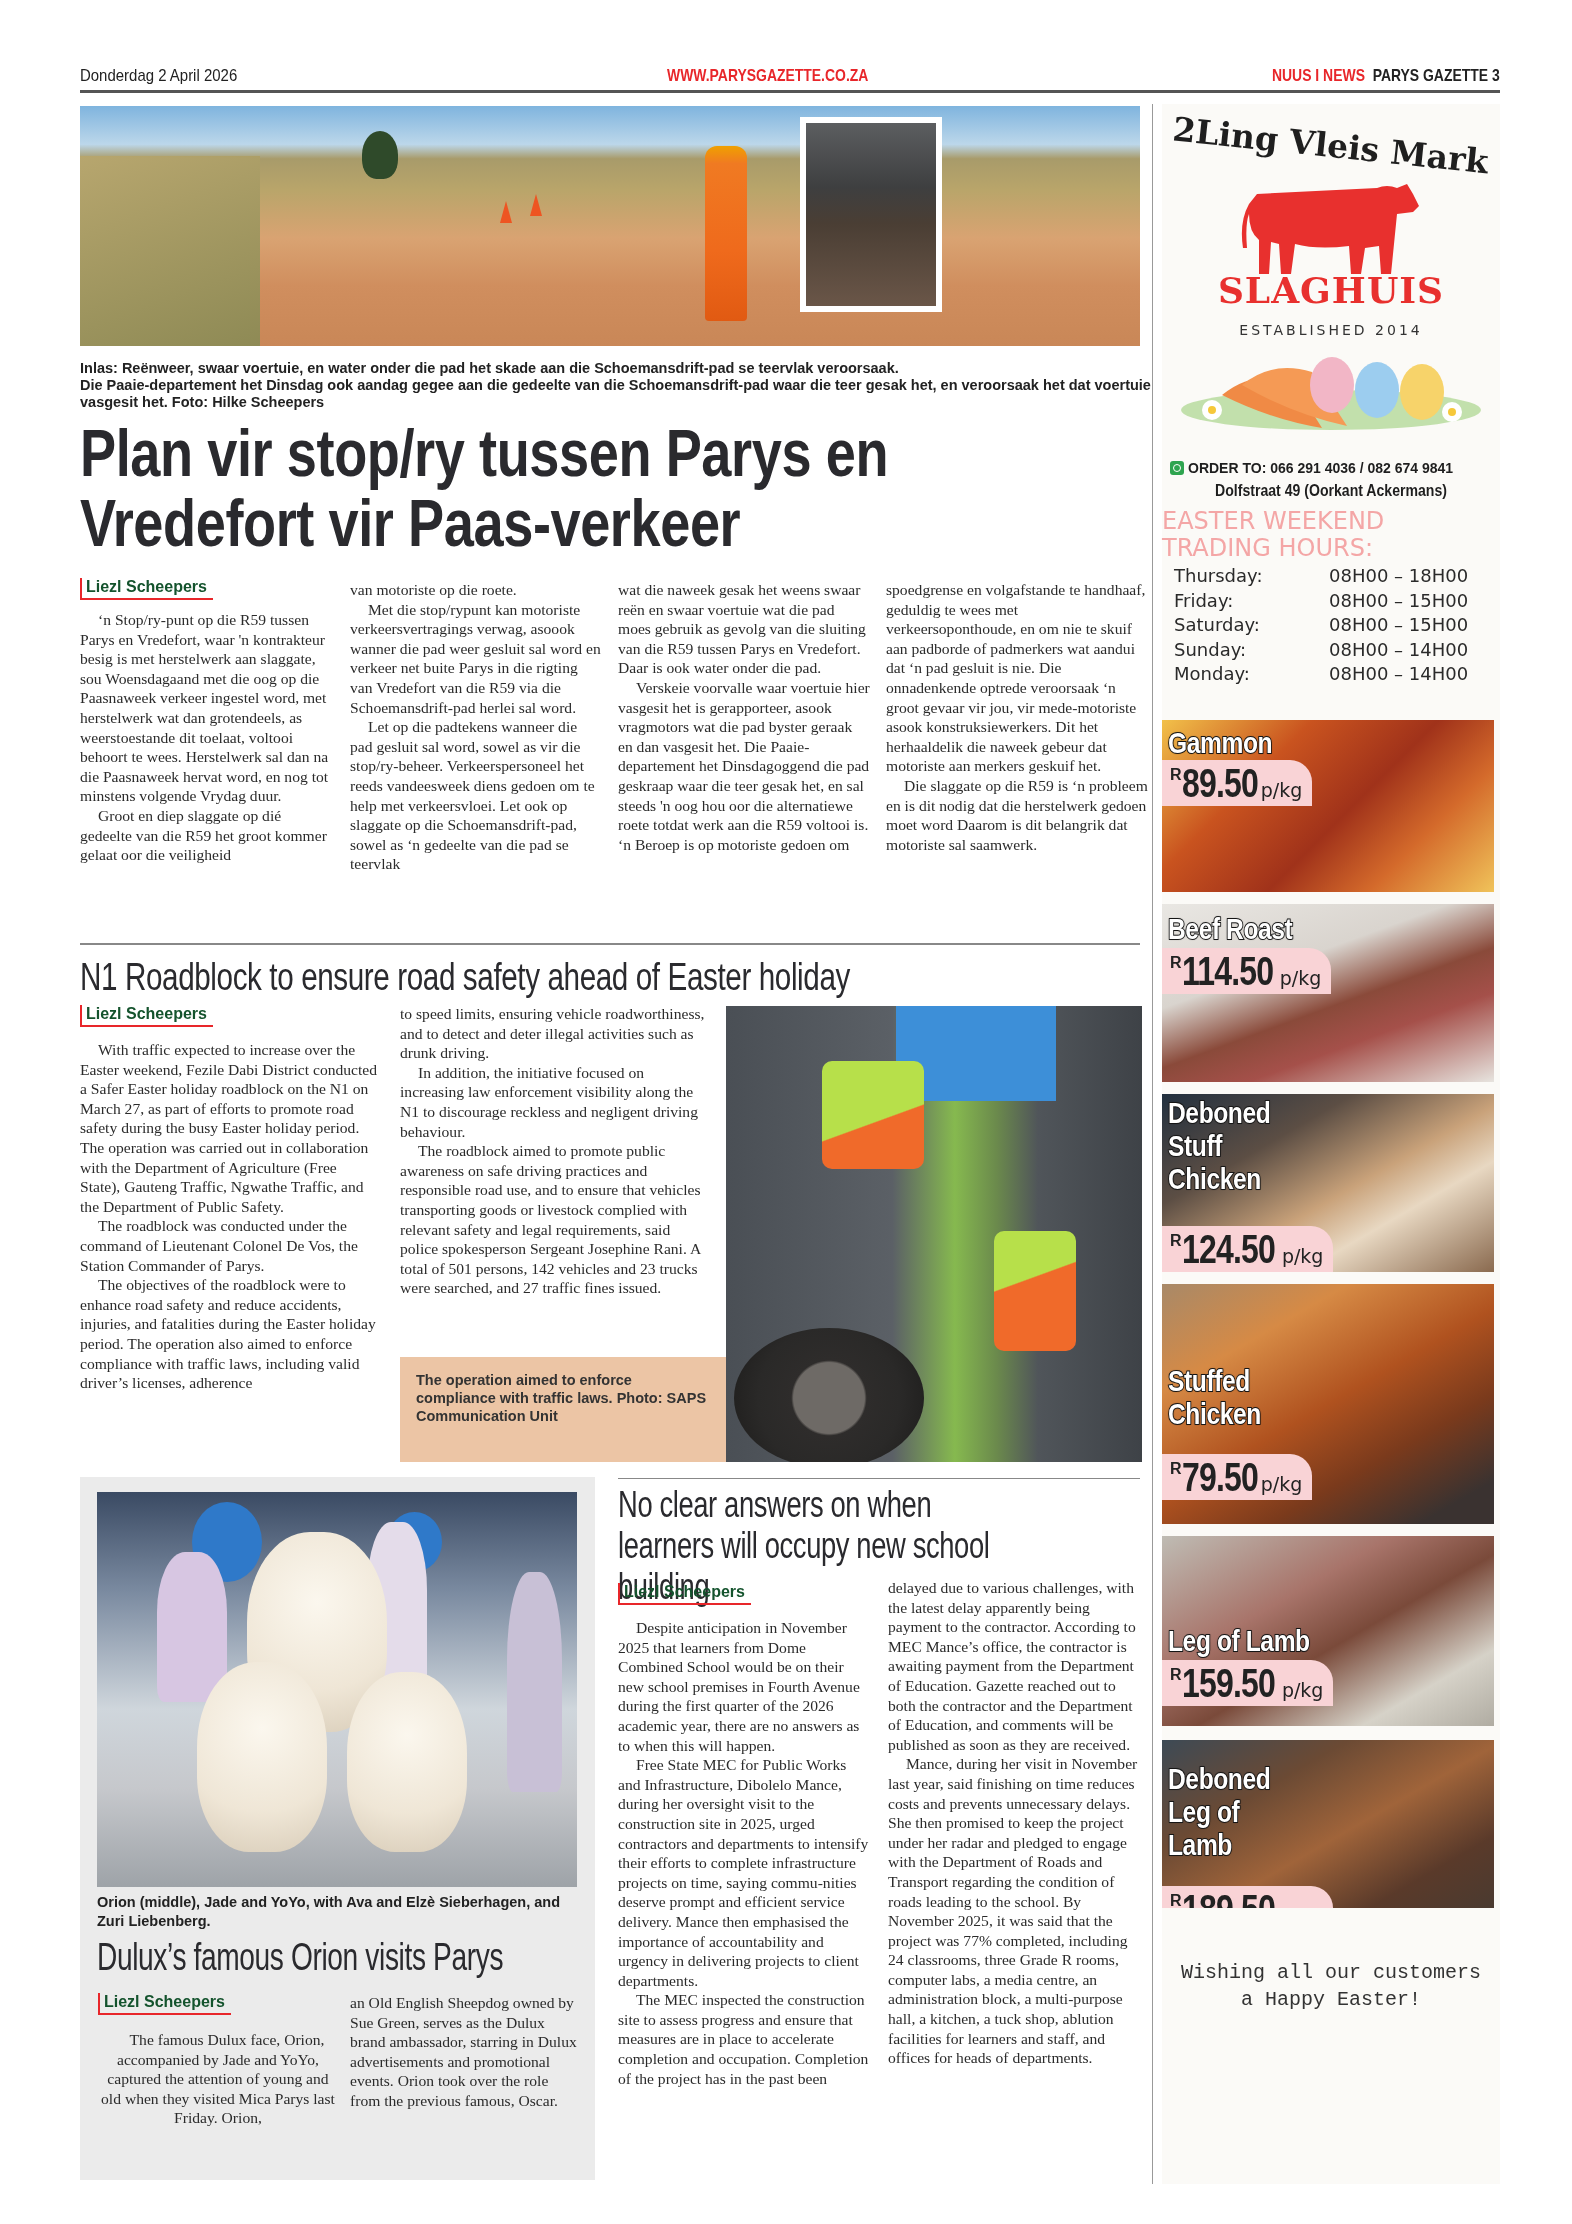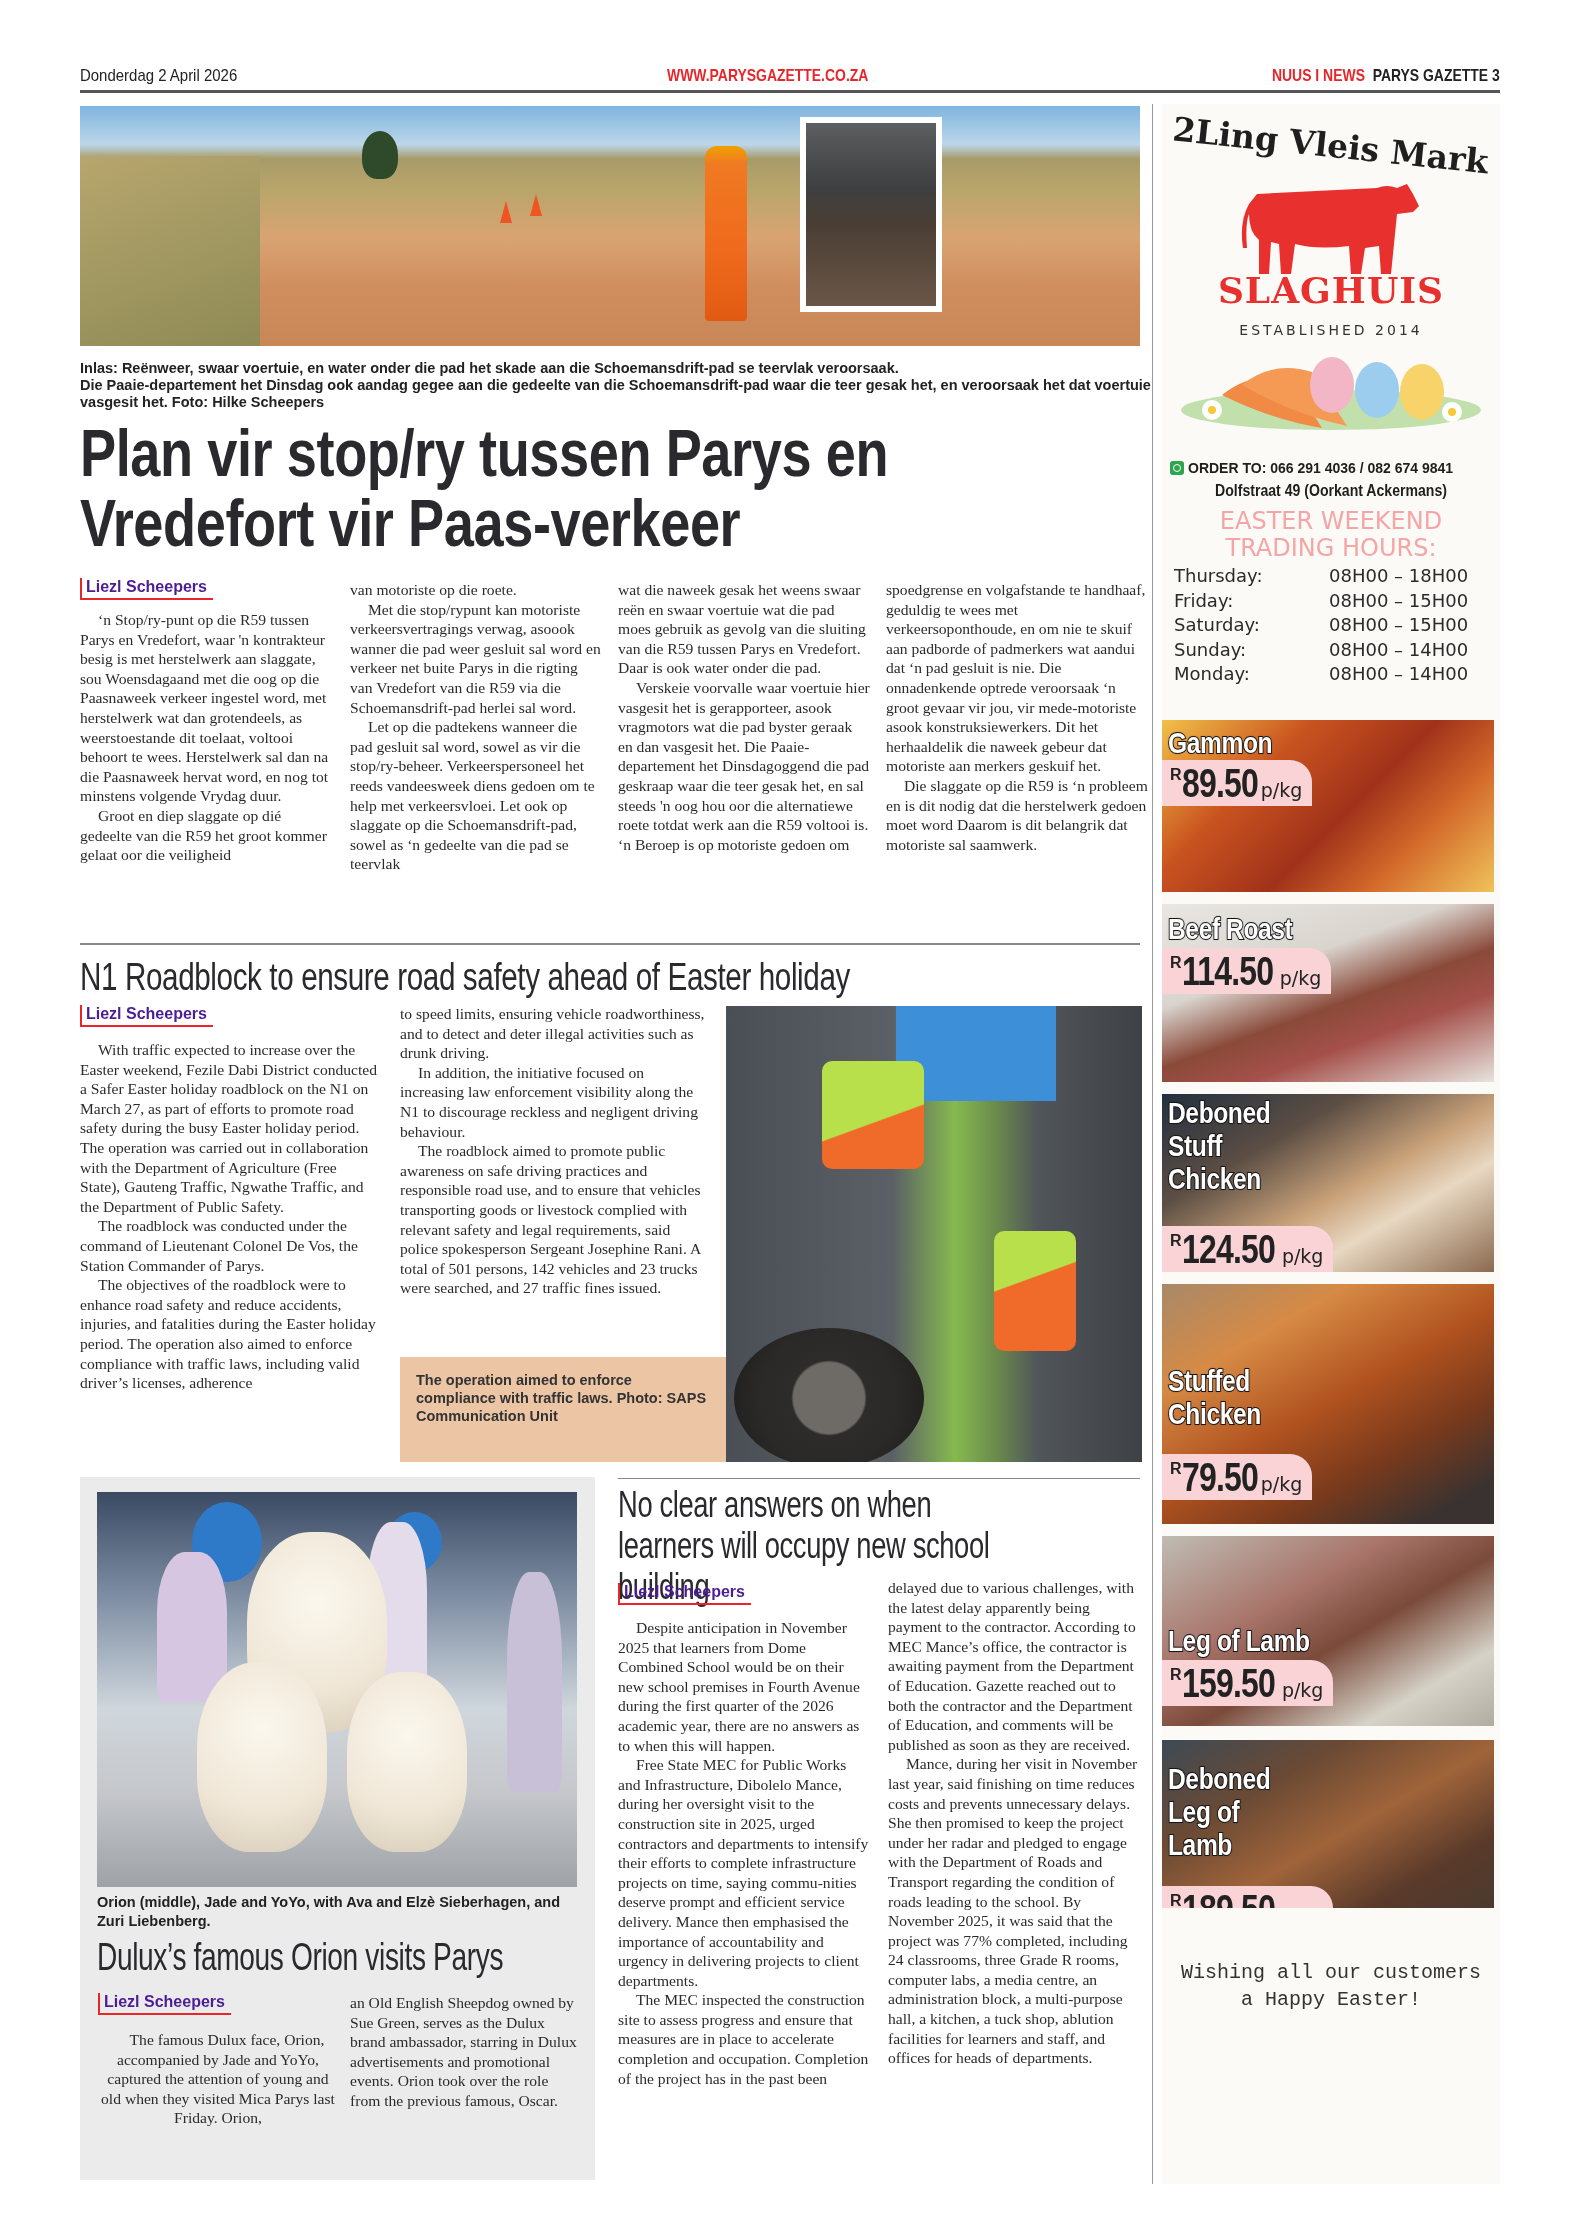--- a/index.html
+++ b/index.html
@@ -25,21 +25,21 @@
   .road-photo .tree { position:absolute; left:282px; top:25px; width:36px; height:48px; border-radius: 50% 50% 40% 40%; background:#2f4a2a; }
   .road-photo .worker { position:absolute; left:625px; top:40px; width:42px; height:175px; background: linear-gradient(180deg,#f0a000 0%,#f07a22 10%,#ef6a1c 60%,#e15a12 100%); border-radius: 12px 12px 4px 4px; }
   .road-photo .cone { position:absolute; width:0; height:0; border-left:6px solid transparent; border-right:6px solid transparent; border-bottom:22px solid #ee5522; }
   .inset-photo { left: 800px; top: 117px; width: 142px; height: 195px; background:#fff; padding: 6px; }
   .inset-photo .in { width:100%; height:100%; background: linear-gradient(180deg,#5c5e60 0%,#3e3f40 35%,#4a3e34 55%,#6a5648 100%); }
 
   .cap1 { left: 80px; top: 360px; width: 1080px; font-family: "Liberation Sans", sans-serif; font-size: 14.5px; font-weight: bold; line-height: 17px; color: #222; }
 
   .headline1 { left: 80px; top: 418px; width: 1080px; font-family: "Liberation Sans", sans-serif; font-weight: bold; font-size: 66px; line-height: 70px; color: #2a2a2e; transform: scaleX(0.82); transform-origin: left; letter-spacing: -0.5px; }
 
-  .byline { font-family: "Liberation Sans", sans-serif; font-weight: bold; font-size: 16px; color: #4c1d95; display: inline-block; padding: 0 6px 2px 4px; border-left: 2px solid #e8262a; border-bottom: 2px solid #e8262a; line-height: 18px; }
+  .byline { font-family: "Liberation Sans", sans-serif; font-weight: bold; font-size: 16px; color: #14532d; display: inline-block; padding: 0 6px 2px 4px; border-left: 2px solid #e8262a; border-bottom: 2px solid #e8262a; line-height: 18px; }
 
   .body-col { font-size: 15.6px; line-height: 19.6px; color: #2b2b2b; text-align: left; }
   .body-col p { text-indent: 18px; }
   .body-col p.noind { text-indent: 0; }
 
   .rule-h { height: 2px; background: #888; }
 
   .headline2 { left: 80px; top: 955px; width: 1080px; font-family: "Liberation Sans", sans-serif; font-size: 38px; line-height: 44px; color: #2a2a2e; transform: scaleX(0.78); transform-origin: left; letter-spacing: -0.5px; }
 
   .truck-photo { left: 726px; top: 1006px; width: 416px; height: 456px;
@@ -67,21 +67,21 @@
   .ad-title { position:absolute; left: 0; top: 22px; width: 338px; text-align:center; font-family: "DejaVu Serif", serif; font-weight: bold; font-size: 33px; color:#1f1f1f; }
   .ad-title span { display:inline-block; }
   .cow { position:absolute; left: 75px; top: 70px; width: 185px; height: 105px; }
   .slaghuis { position:absolute; left: 0; top: 165px; width: 338px; text-align:center; font-family: "DejaVu Serif", serif; font-weight: bold; font-size: 36px; color:#e8302e; letter-spacing: 1px; }
   .est { position:absolute; left:0; top: 218px; width:338px; text-align:center; font-family: "DejaVu Sans", sans-serif; font-size: 14px; letter-spacing: 3px; color:#333; }
   .easter-art { position:absolute; left: 10px; top: 236px; width: 318px; height: 92px; }
   .order { position:absolute; left: 8px; top: 356px; width: 330px; font-family: "Liberation Sans", sans-serif; font-weight: bold; font-size: 14px; color:#1e1e1e; white-space: nowrap; }
   .wa-icon { display:inline-block; width:14px; height:14px; border-radius:3px; background:#2ea44f; vertical-align:-2px; margin-right:4px; position:relative; }
   .wa-icon::after { content:""; position:absolute; left:3px; top:3px; width:6px; height:6px; border:1.5px solid #fff; border-radius:50%; }
   .addr { position:absolute; left:0; top: 378px; width:338px; text-align:center; font-family: "Liberation Sans", sans-serif; font-weight:bold; font-size: 16px; color:#1e1e1e; transform: scaleX(0.88); }
-  .trading { position:absolute; left:0; top: 404px; width:338px; text-align:center; font-family: "DejaVu Sans", sans-serif; font-size: 24px; line-height: 27px; color:#f4a6a6; }
+  .trading { position:absolute; left:0; top: 404px; width:338px; text-align:left; font-family: "DejaVu Sans", sans-serif; font-size: 24px; line-height: 27px; color:#f4a6a6; }
   .hours { position:absolute; left: 12px; top: 460px; width: 320px; font-family: "DejaVu Sans", sans-serif; font-size: 18px; line-height: 24.5px; color:#2a2a2a; }
   .hours .row { display:flex; }
   .hours .day { width: 155px; }
 
   .meat { position:absolute; left: 0; width: 332px; overflow:hidden; }
   .meat-name { position:absolute; left: 6px; font-family: "Liberation Sans", sans-serif; font-weight: bold; font-size: 30px; line-height: 33px; color:#fff; -webkit-text-stroke: 2px #1c1c1c; paint-order: stroke fill; transform: scaleX(0.82); transform-origin:left; letter-spacing: -0.5px; text-shadow: 0 0 2px #000; }
   .price-tag { position:absolute; left: 0; height: 46px; background:#f9d3d6; padding: 0 10px 0 8px; display:flex; align-items: baseline; border-radius: 0 22px 0 0; }
   .price-tag .r { font-family: "Liberation Sans", sans-serif; font-weight:bold; font-size: 16px; color:#222; align-self: flex-start; margin-top: 6px; }
   .price-tag .amt { font-family: "Liberation Sans", sans-serif; font-weight:bold; font-size: 40px; line-height: 46px; color:#222; transform: scaleX(0.8); transform-origin:left; display:inline-block; margin-right: -22px; letter-spacing: -1px; }
   .price-tag .unit { font-family: "DejaVu Sans", sans-serif; font-size: 19px; color:#222; margin-left: 6px; }

